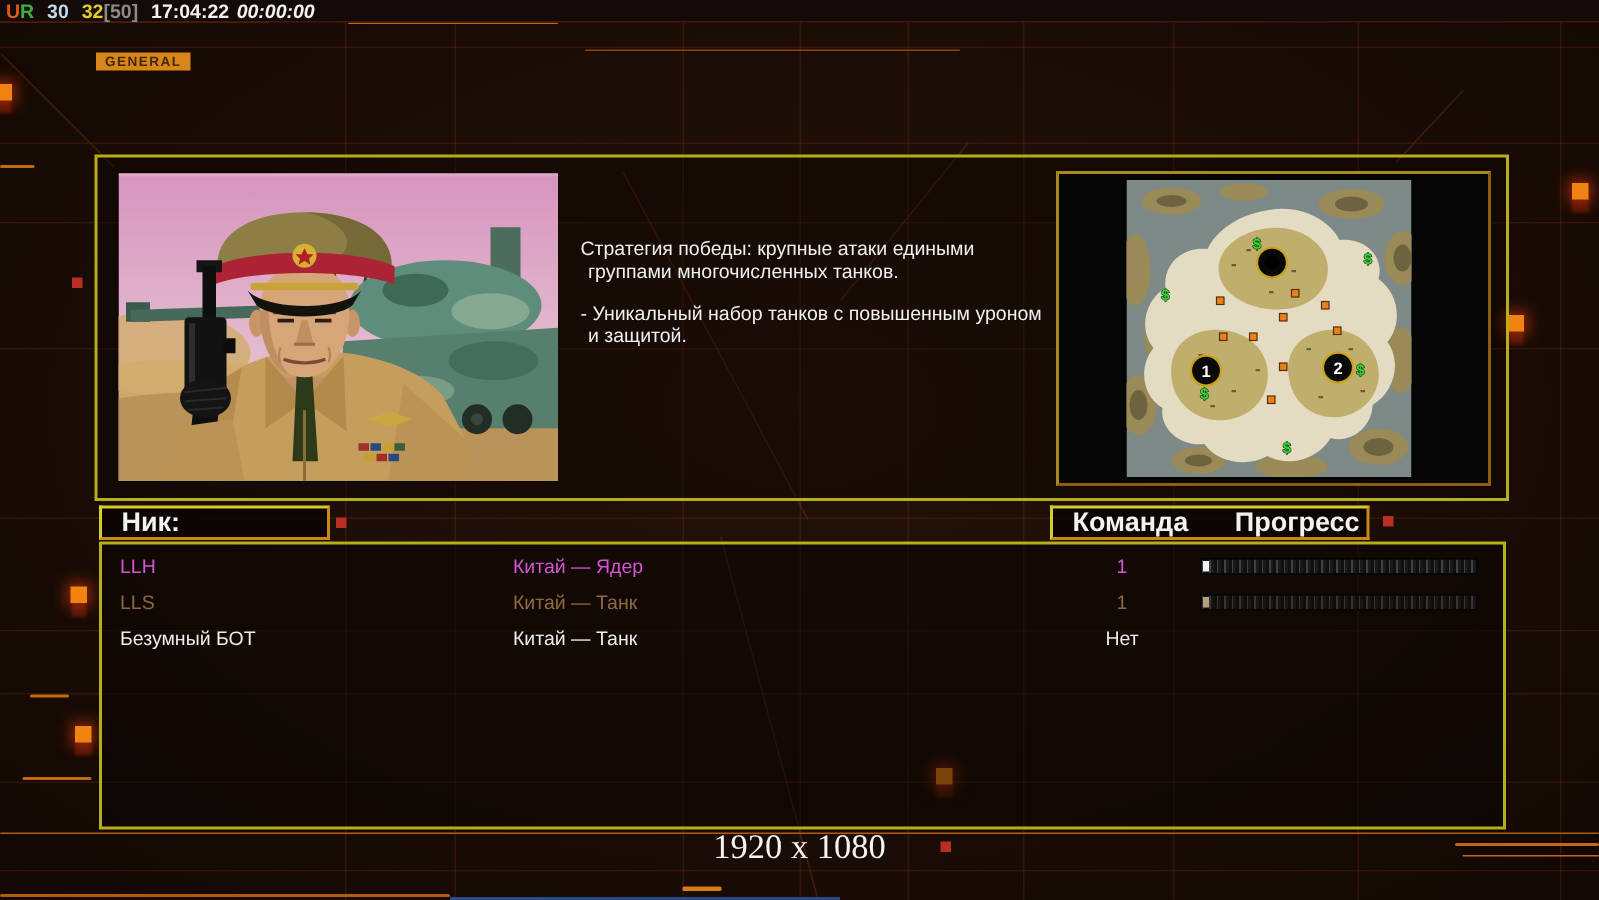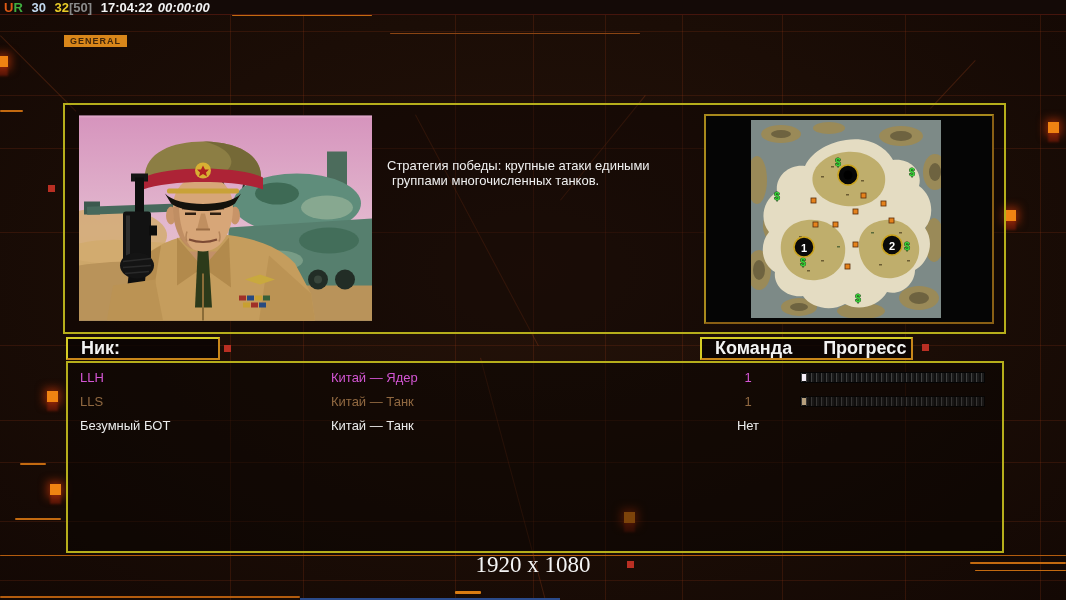--- a/index.html
+++ b/index.html
@@ -49,21 +49,21 @@
   .hdr .pad{padding-left:13px;}
   .hdr-nick{left:66px;top:337px;width:150px;}
   .hdr-general{left:315px;top:337px;width:210px;}
   .hdr-team{left:700px;top:337px;width:209px;}
   .hdr-team .second{margin-left:26px;}
   
   .table-box{position:absolute;left:66px;top:361px;width:934px;height:188px;z-index:2;
     border:2px solid #b6ae1b;background:rgba(8,3,1,.5);}
   .trow{position:absolute;left:0;width:100%;height:24px;font-size:13px;}
   .trow .nick{position:absolute;left:12px;top:3px;}
-  .trow .gen{position:absolute;left:263px;top:3px;}
+  .trow .gen{position:absolute;left:274px;top:3px;}
   .trow .team{position:absolute;left:640px;top:3px;width:80px;text-align:center;}
   .bar{position:absolute;left:732px;top:5px;width:185px;height:11px;border:1px solid #050505;
     background:repeating-linear-gradient(90deg,#414141 0 1px,#1a1a1a 1px 3px,#101010 3px 5px);box-sizing:border-box;}
   .bar-head{position:absolute;left:1px;top:1px;width:4px;height:7px;}
   .dim{opacity:.8;}
   
   .res-text{position:absolute;left:0;top:552px;width:100%;text-align:center;z-index:3;
     font-family:"Liberation Serif","DejaVu Serif",serif;font-size:23px;color:#f4f4f4;}
   .blue-sliver{position:absolute;left:300px;top:598px;width:260px;height:2px;background:#2a4a8a;}
 </style>
@@ -220,20 +220,24 @@
         <rect x="180" y="187" width="7" height="5" fill="#284a80"></rect>
       </g>
       <rect width="293" height="2" fill="#e8b6d0" opacity=".5"></rect>
     </svg>
 
     <div class="desc">
       <div class="para">
         <div>Стратегия победы: крупные атаки едиными</div>
         <div class="cont">группами многочисленных танков.</div>
       </div>
+      <div class="para">
+        <div>- Уникальный набор танков с повышенным уроном</div>
+        <div class="cont">и защитой.</div>
+      </div>
     </div>
 
     <div class="minimap-box">
       <svg class="minimap-svg" viewBox="0 0 190 198">
         <rect width="190" height="198" fill="#7d8a87"></rect>
         <g fill="#9a8a58">
           <ellipse cx="30" cy="14" rx="20" ry="9"></ellipse>
             <ellipse cx="78" cy="8" rx="16" ry="6"></ellipse>
           <ellipse cx="150" cy="16" rx="22" ry="10"></ellipse>
             <ellipse cx="184" cy="52" rx="12" ry="18"></ellipse>

